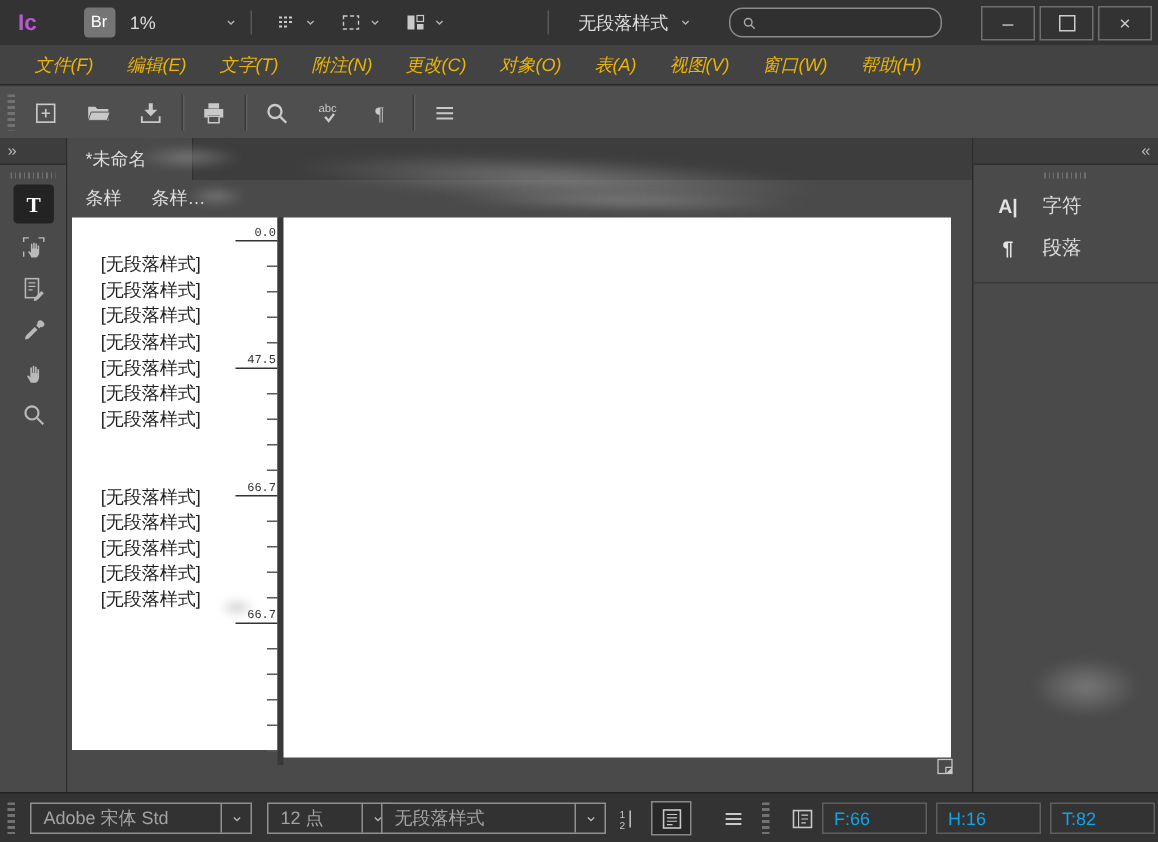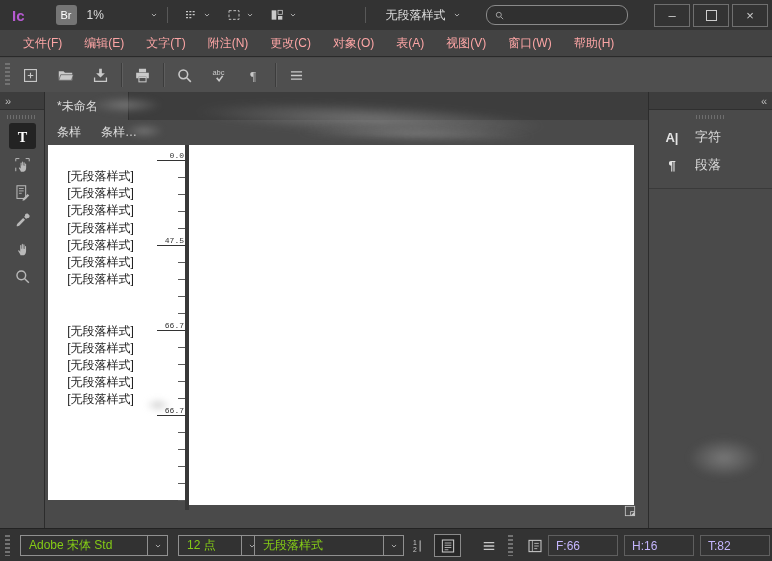--- a/index.html
+++ b/index.html
@@ -17,21 +17,21 @@
   .ic16{width:16px;height:16px;}
   .workspace{display:flex;align-items:center;gap:6px;margin:0 12px;color:#ddd;}
   .searchbox{display:flex;align-items:center;gap:4px;width:126px;height:18px;border:1px solid #8a8a8a;border-radius:9px;background:#303030;padding:0 7px;}
   .searchbox svg{width:11px;height:11px;color:#aaa;}
   .searchbox input{flex:1;min-width:0;background:transparent;border:none;outline:none;color:#ddd;font-size:11px;font-family:inherit;}
   .winbtns{position:absolute;right:4px;top:4px;display:flex;gap:3px;}
   .winbtn{width:34px;height:21px;border:1px solid #6f6f6f;color:#ccc;display:flex;align-items:center;justify-content:center;font-size:13px;}
   .maxbox{width:9px;height:9px;border:1.5px solid #ccc;}
   
   .menubar{position:absolute;left:0;top:30px;width:772px;height:27px;background:#434343;border-bottom:1px solid #2a2a2a;display:flex;align-items:center;padding-left:12px;box-sizing:border-box;}
-  .menu-item{padding:0 11px;color:#fca5a5;white-space:nowrap;}
+  .menu-item{padding:0 11px;color:#eab308;white-space:nowrap;font-style:italic;}
   
   .toolbar{position:absolute;left:0;top:58px;width:772px;height:34px;background:#4f4f4f;border-bottom:1px solid #2a2a2a;display:flex;align-items:center;}
   .grip-v{width:5px;height:24px;margin-left:5px;background:repeating-linear-gradient(to bottom,#727272 0 2px,transparent 2px 4px);}
   .tbtn{width:30px;height:26px;margin-left:5px;display:flex;align-items:center;justify-content:center;color:#c9c9c9;}
   .tbtn svg{width:19px;height:19px;}
   .vsep-t{width:1px;height:24px;background:#3c3c3c;margin-left:6px;box-shadow:1px 0 0 #5e5e5e;}
   
   .workarea{position:absolute;left:0;top:92px;width:772px;height:436px;display:flex;}
   .toolspanel{width:45px;background:#4a4a4a;border-right:1px solid #2c2c2c;box-sizing:border-box;}
   .phead{height:17px;background:#3d3d3d;border-bottom:1px solid #2f2f2f;display:flex;align-items:center;padding:0 5px;color:#bbb;font-size:11px;}
@@ -60,27 +60,27 @@
   .storybody{position:absolute;left:2px;top:17px;right:2px;bottom:2px;background:#fff;}
   .curl{position:absolute;left:577px;top:359px;width:16px;height:14px;color:#c9c9c9;}
   .rightpanel{width:124px;background:#4a4a4a;border-left:1px solid #2c2c2c;box-sizing:border-box;}
   .dockitem{display:flex;align-items:center;height:28px;padding-left:13px;gap:13px;color:#dcdcdc;font-size:13px;}
   .dockicon{width:20px;text-align:center;font-weight:bold;color:#e3e3e3;font-size:13px;}
   .dockdivider{border-top:1px solid #3a3a3a;margin-top:9px;}
   
   .bottombar{position:absolute;left:0;top:528px;width:772px;height:33px;background:#333;border-top:1px solid #232323;}
   .bb{position:absolute;top:6px;height:21px;box-sizing:border-box;}
   .grip-b{width:5px;background:repeating-linear-gradient(to bottom,#727272 0 2px,transparent 2px 4px);}
-  .dd{display:flex;align-items:center;border:1px solid #909090;background:#323232;color:#84cc16;}
+  .dd{display:flex;align-items:center;border:1px solid #909090;background:#323232;color:#a3a3a3;}
   .ddlabel{flex:1;padding-left:8px;white-space:nowrap;overflow:hidden;}
   .ddarrow{width:19px;align-self:stretch;border-left:1px solid #909090;display:flex;align-items:center;justify-content:center;color:#ccc;}
   .bbicon{display:flex;align-items:center;justify-content:center;color:#c9c9c9;}
   .bbicon svg{width:18px;height:18px;}
   .toggled{background:#282828;border:1px solid #8a8a8a;}
-  .stat{border:1px solid #5f5f5f;color:#c4b5fd;display:flex;align-items:center;padding-left:7px;width:70px;}
+  .stat{border:1px solid #5f5f5f;color:#0ea5e9;display:flex;align-items:center;padding-left:7px;width:70px;}
   
   .smudge{position:absolute;pointer-events:none;background:radial-gradient(closest-side,rgba(158,158,158,.55),rgba(158,158,158,0));filter:blur(3px);}
 </style>
 </head>
 <body>
 
 <div id="app">
 
   <svg width="0" height="0" style="position:absolute">
     <defs>

